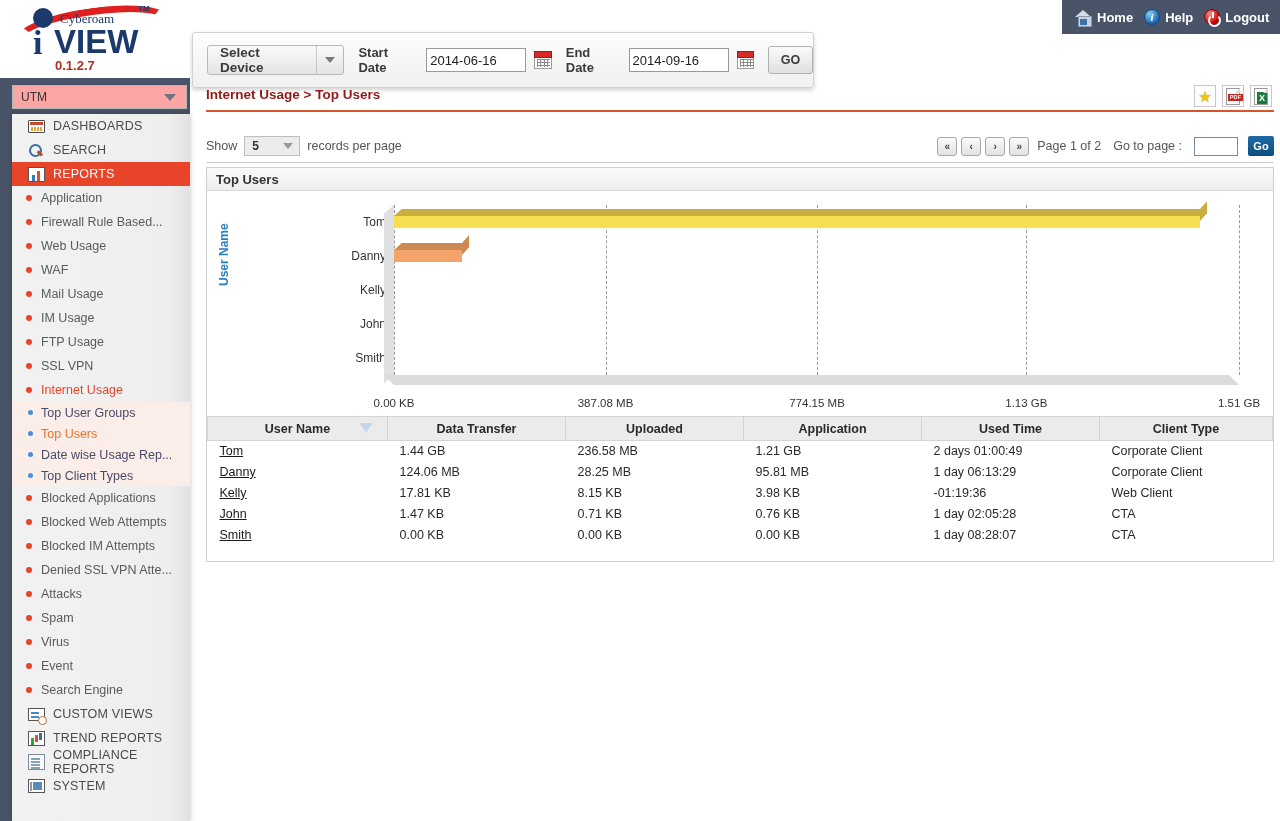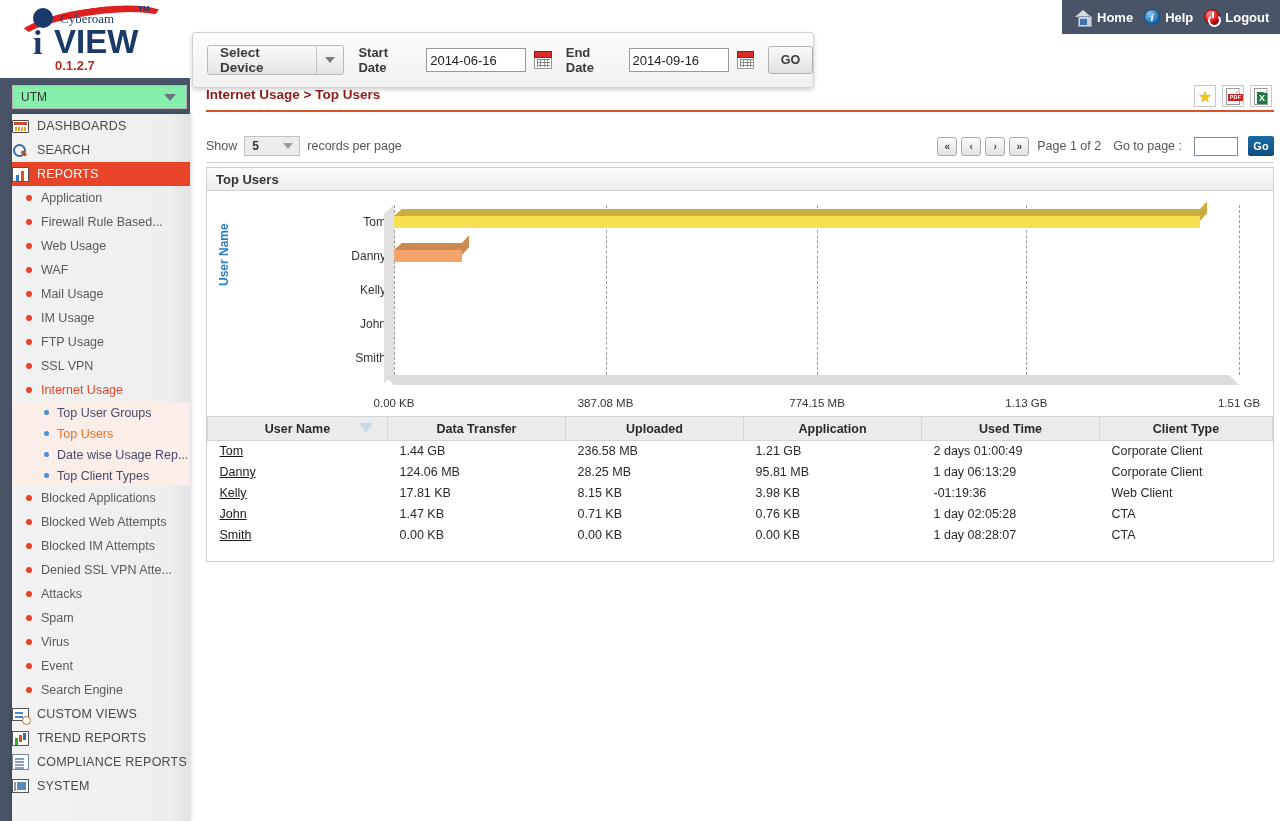--- a/index.html
+++ b/index.html
@@ -114,21 +114,21 @@
   }
 
   
   .sidebar {
     position: absolute; left: 0px; top: 78px; width: 190px; height: 743px;
     background: #4a5468;
     padding: 0;
   }
   .device-select-wrap {
     position: absolute; left: 12px; top: 85px; width: 175px; height: 24px;
-    background: #86efac;
+    background: #fca5a5;
     border: 1px solid #b5b5b5;
     display: flex; align-items: center;
     cursor: pointer;
     z-index: 5;
   }
   .device-select-label {
     flex: 1; padding-left: 8px; font-size: 12px; color: #333;
   }
   .caret-dn {
     width: 0; height: 0; margin-right: 10px;
@@ -136,21 +136,21 @@
     border-top: 7px solid #6b7483;
   }
   .nav-panel {
     position: absolute; left: 12px; top: 114px; width: 178px; height: 707px;
     background: linear-gradient(to right, #f2f2f2 0%, #eeeeee 88%, #e2e2e2 100%);
     box-shadow: 0 0 5px rgba(0,0,0,0.25);
     overflow: hidden;
   }
   .nav-main {
     height: 24px; display: flex; align-items: center;
-    padding-left: 0; gap: 8px;
+    padding-left: 16px; gap: 8px;
     font-size: 12.5px; color: #4a4a4a;
     cursor: pointer;
     letter-spacing: 0.2px;
   }
   .nav-main.active {
     background: #e8442a; color: #ffffff;
   }
   .nav-icon { width: 17px; height: 15px; flex: 0 0 17px; position: relative; }
   .ic-dash {
     background: #fff; border: 1.5px solid #4a4a4a; border-radius: 1px;
@@ -230,21 +230,21 @@
     width: 6px; height: 6px; border-radius: 50%; background: #e8442a;
     flex: 0 0 6px;
   }
   .bullet-blue {
     width: 5px; height: 5px; border-radius: 50%; background: #4a90d9;
     flex: 0 0 5px;
   }
   .subsub-group { background: #fbeee8; }
   .nav-subsub {
     height: 21px; display: flex; align-items: center;
-    padding-left: 32px; gap: 8px;
+    padding-left: 16px; gap: 8px;
     font-size: 12.5px; color: #4a4a6a; cursor: pointer;
   }
   .nav-subsub.active { color: #e8732a; }
 
   
   .filter-bar {
     position: absolute; left: 192px; top: 32px; width: 622px; height: 56px;
     background: linear-gradient(to bottom,#fdfdfd,#f0f0f0);
     border: 1px solid #d2d2d2;
     border-radius: 3px;

